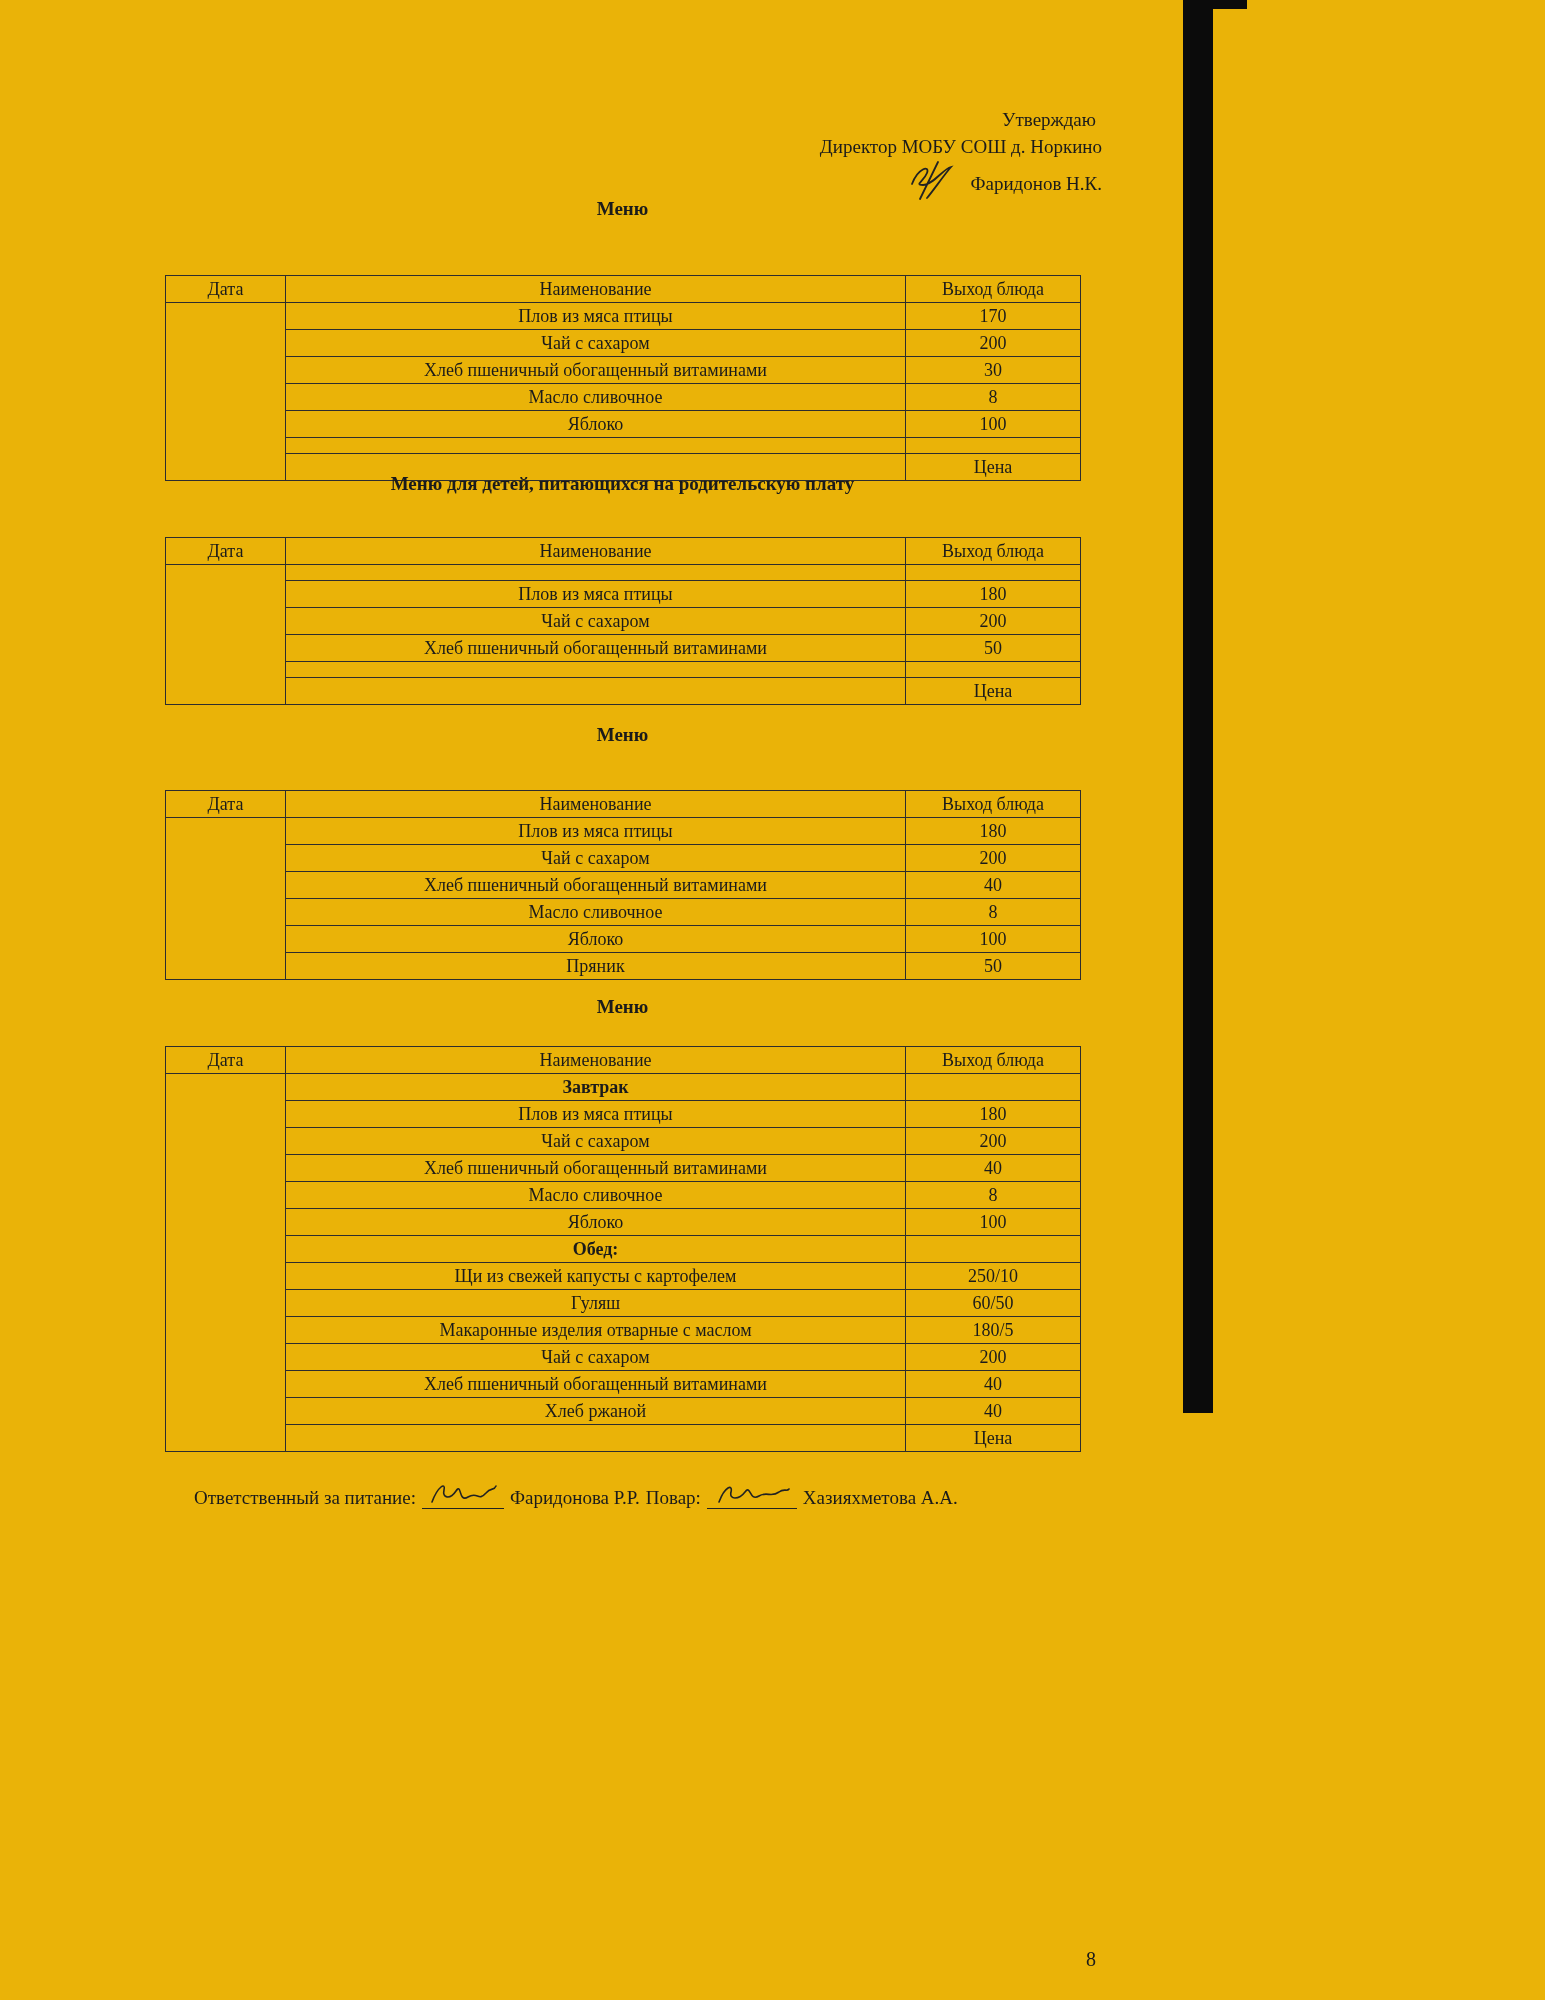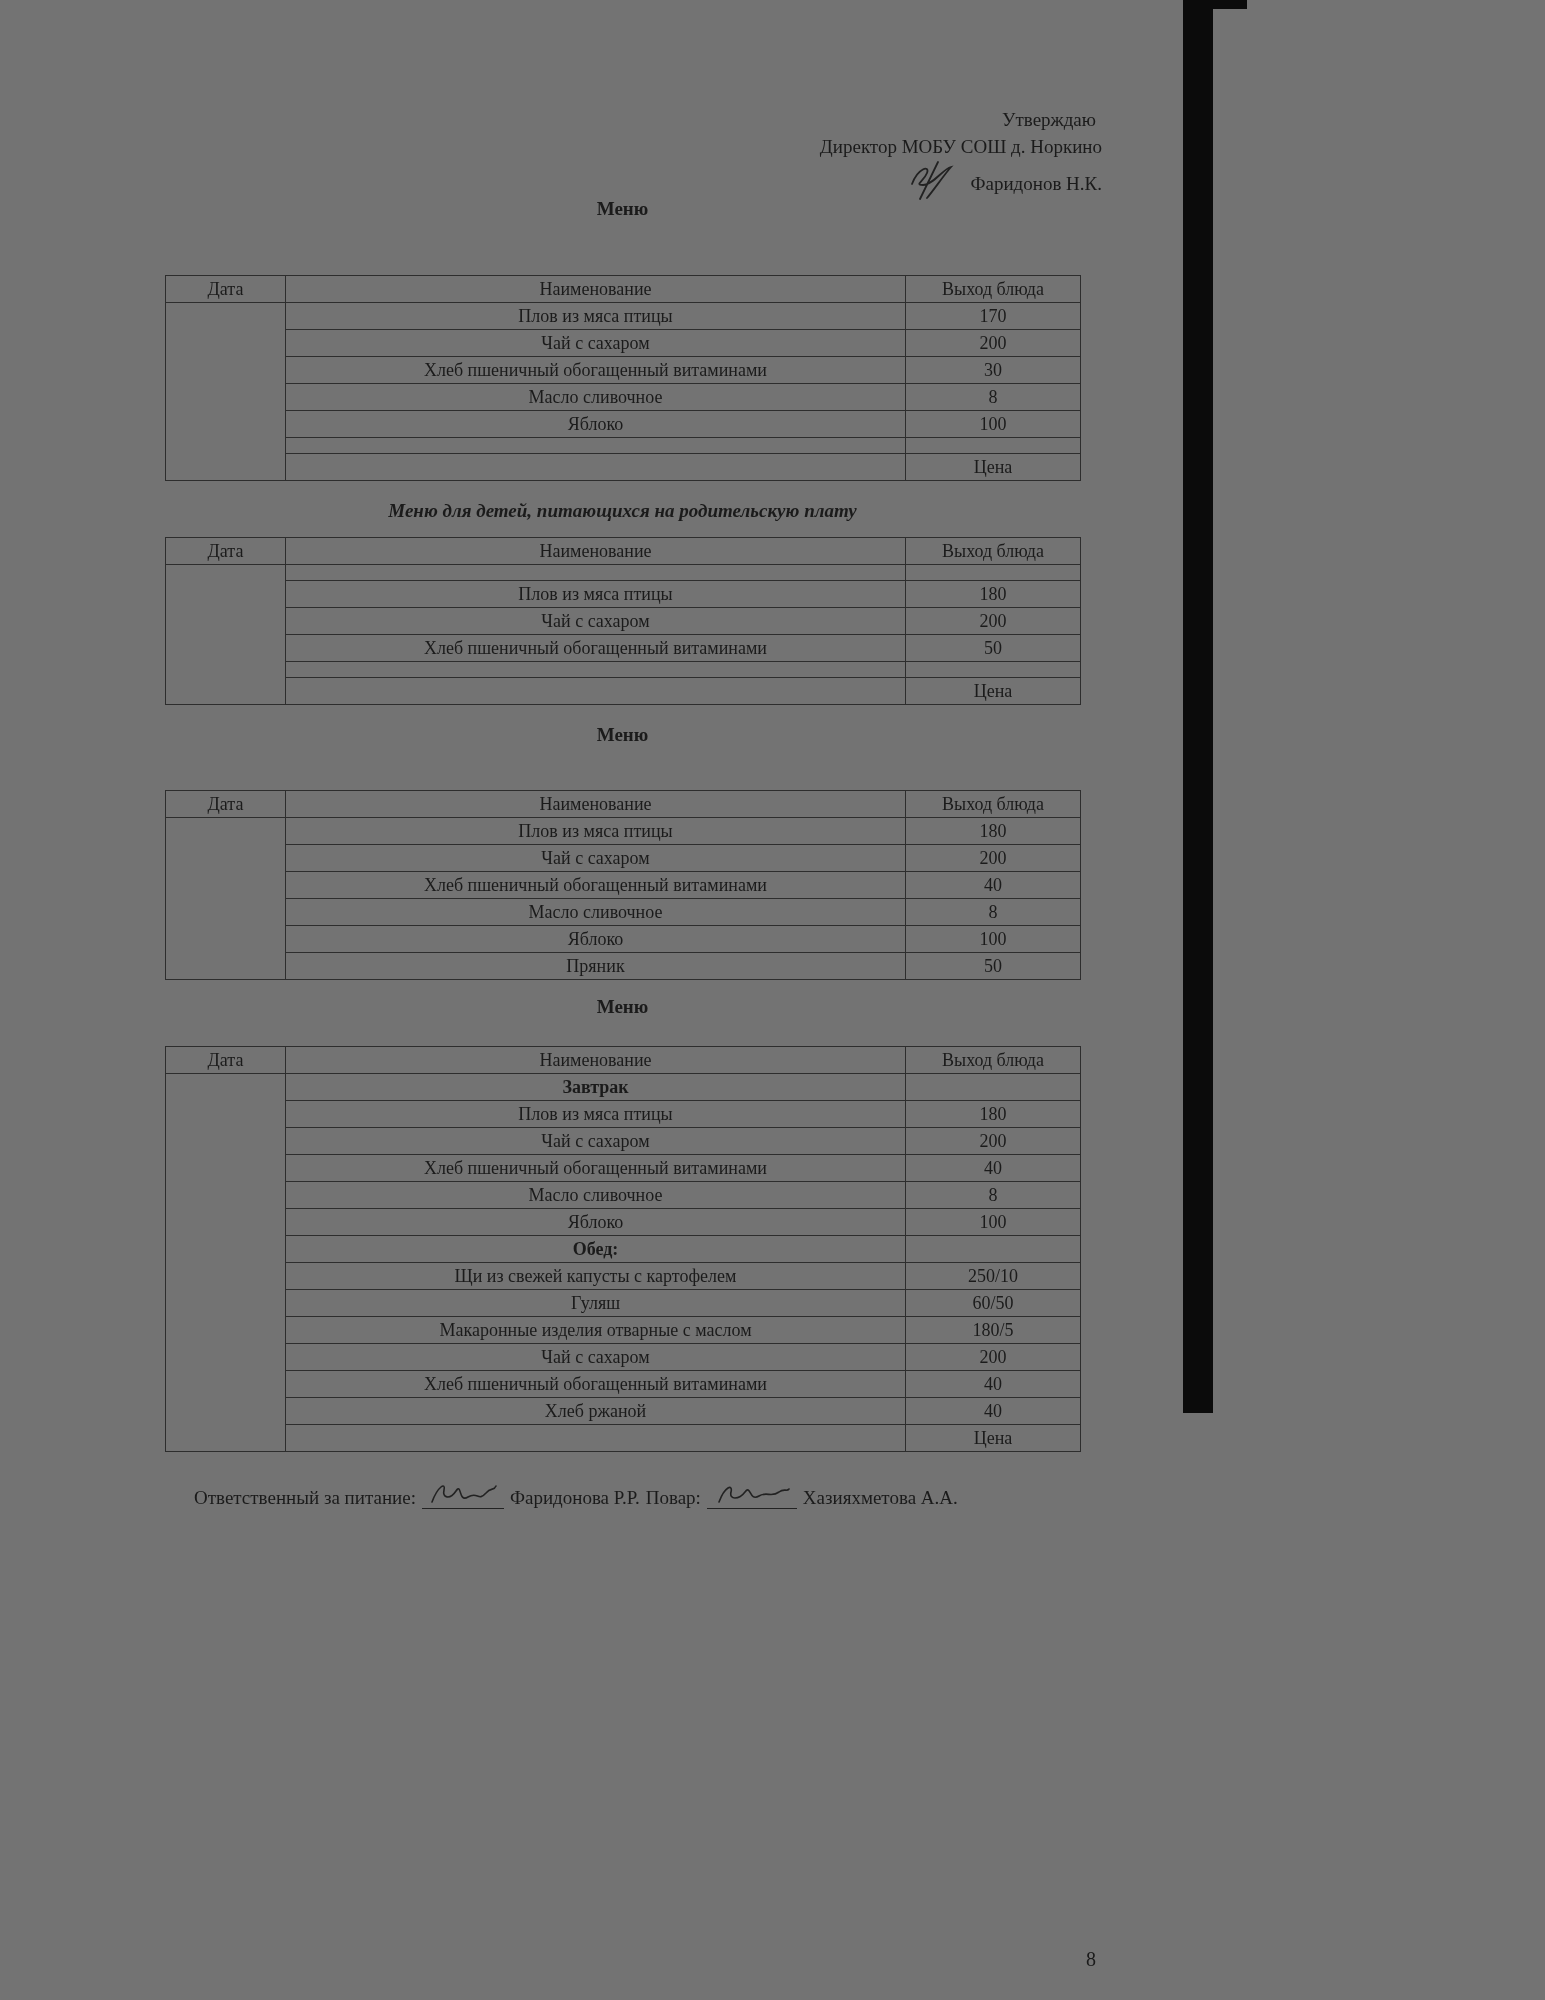--- a/index.html
+++ b/index.html
@@ -1,18 +1,18 @@
 <!DOCTYPE html>
 <html><head>
 <meta charset="utf-8">
 <style>
   * { margin:0; padding:0; box-sizing:border-box; }
   html,body { background:#ffffff; }
   .page {
-    position:relative; width:1545px; height:2000px; background:#737373;
+    position:relative; width:1545px; height:2000px; background:#eab308;
     font-family:"Liberation Serif", serif; color:#1b1b1b; overflow:hidden;
   }
   .black-bar { position:absolute; left:1183px; top:0; width:30px; height:1413px; background:#0b0b0b; }
   .black-notch { position:absolute; left:1183px; top:0; width:64px; height:9px; background:#0b0b0b; }
 
   .approval { position:absolute; left:780px; top:106px; width:322px; text-align:right; font-size:19px; line-height:27px; }
   .approval .l1 { padding-right:6px; }
   .sign-row { display:flex; justify-content:flex-end; align-items:center; gap:4px; }
 
   .titleblock { position:absolute; left:165px; top:196px; width:915px; text-align:center; font-weight:bold; font-size:19px; line-height:25px; }
@@ -96,21 +96,21 @@
       <td></td>
       <td></td>
     </tr>
     <tr>
       <td></td>
       <td>Цена</td>
     </tr>
   </tbody>
     </table>
 
-  <div class="section-title" style="top:498px;font-style:italic;">Меню для детей, питающихся на родительскую плату</div>
+  <div class="section-title" style="top:471px;">Меню для детей, питающихся на родительскую плату</div>
 
   <table class="menu-table" style="top:537px;">
     <colgroup>
         <col class="c-date">
         <col class="c-name">
         <col class="c-out">
       </colgroup>
     <tbody>
         <tr>
       <th>Дата</th>

